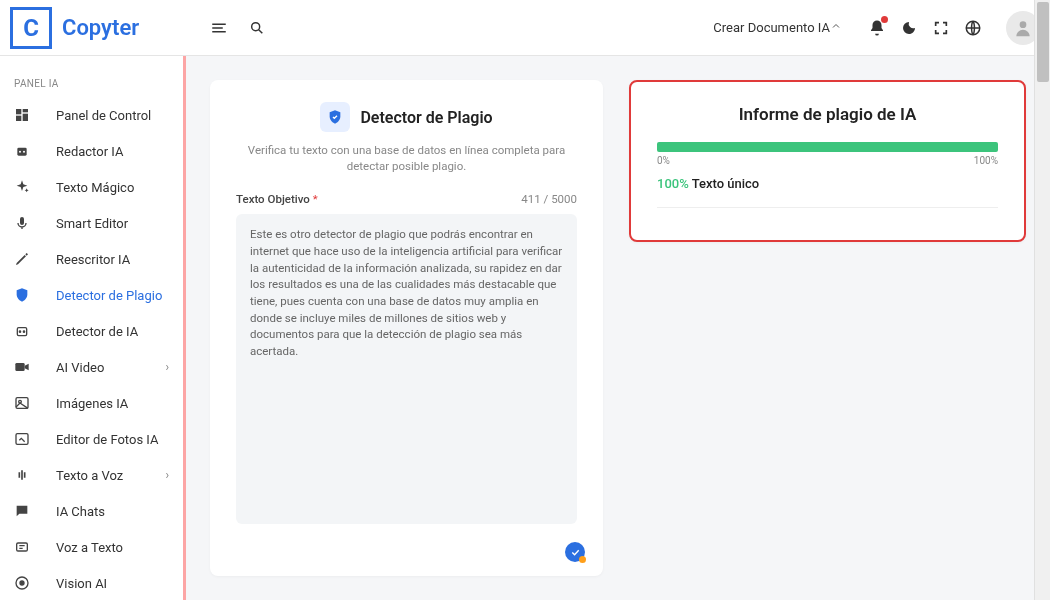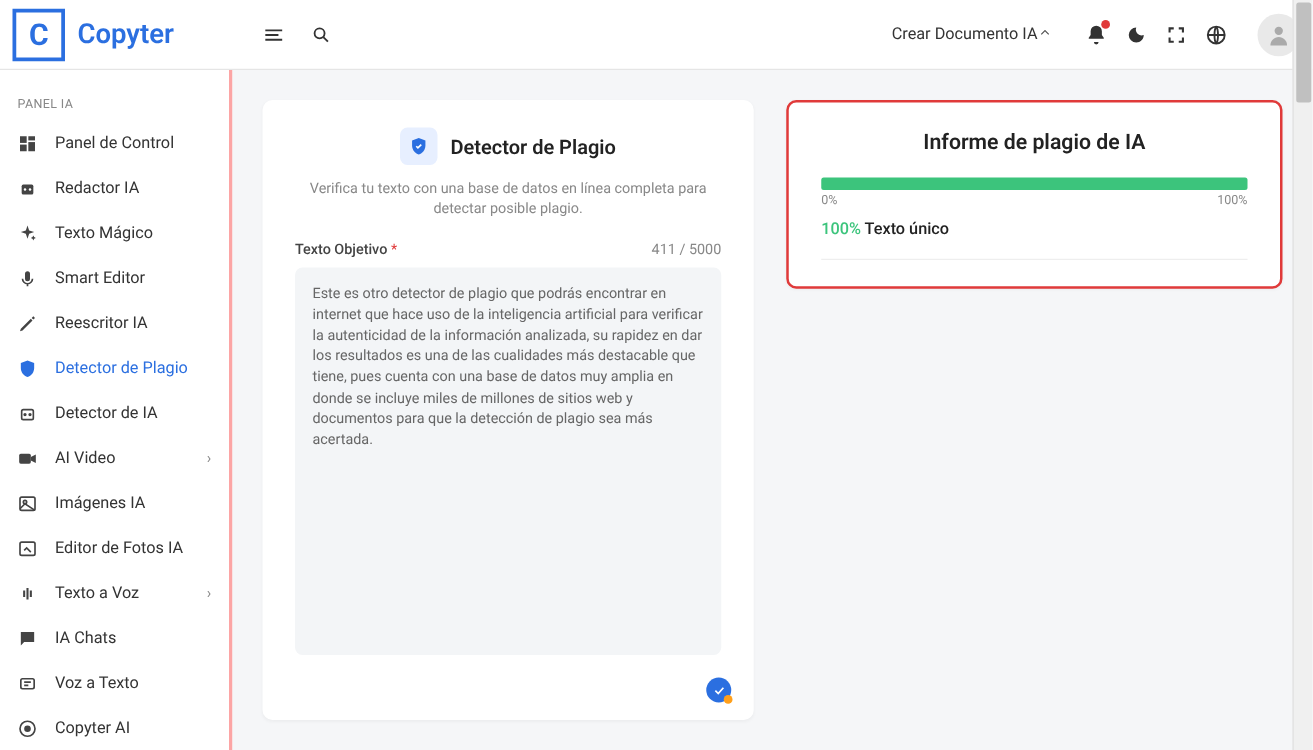--- a/index.html
+++ b/index.html
@@ -20,21 +20,21 @@
     .create-doc { display: flex; align-items: center; gap: 0; font-size: 13px; color: #333; cursor: pointer; padding-right: 12px; }
     .chev-box { color: #555; }
     .bell-wrap { position: relative; }
     .bell-dot { position: absolute; top: -3px; right: -2px; width: 7px; height: 7px; background: #e03a3a; border-radius: 50%; }
     .avatar { width: 34px; height: 34px; border-radius: 50%; background: #e9e9e9; display: flex; align-items: center; justify-content: center; color: #aaa; margin-left: 10px; }
     
     .main { flex: 1; display: flex; min-height: 0; }
     
     .sidebar { width: 186px; border-right: 3px solid #fca5a5; background: #fff; overflow-y: auto; padding-top: 14px; }
     .side-section { font-size: 10px; color: #888; padding: 8px 14px; letter-spacing: 0.3px; }
-    .side-item { display: flex; align-items: flex-start; gap: 14px; padding: 10px 14px; font-size: 13px; color: #333; cursor: pointer; position: relative; }
+    .side-item { display: flex; align-items: center; gap: 26px; padding: 10px 14px; font-size: 13px; color: #333; cursor: pointer; position: relative; }
     .side-item.active { color: #2b6fe0; }
     .side-item.active .sicon { color: #2b6fe0; }
     .sicon { width: 16px; height: 16px; color: #444; display: flex; align-items: center; justify-content: center; flex-shrink: 0; }
     .side-chev { margin-left: auto; color: #888; font-size: 12px; }
     
     .content { flex: 1; background: #f5f6f8; padding: 24px; display: flex; gap: 26px; overflow: auto; }
     
     .card { background: #fff; border-radius: 8px; box-shadow: 0 1px 3px rgba(0,0,0,0.04); }
     
     .detector-card { flex: 1; padding: 22px 26px; display: flex; flex-direction: column; max-width: 400px; position: relative; }
@@ -47,21 +47,21 @@
     .field-row { display: flex; justify-content: space-between; align-items: center; margin-top: 18px; font-size: 11.5px; }
     .field-label { color: #444; font-weight: 500; }
     .req { color: #e03a3a; }
     .counter { color: #888; text-align: right; }
     
     .ta { margin-top: 8px; background: #f3f5f7; border-radius: 6px; padding: 12px 14px; font-size: 11.5px; line-height: 1.45; color: #666; min-height: 310px; border: none; resize: none; width: 100%; font-family: inherit; }
     
     .corner-badge { position: absolute; bottom: 14px; right: 18px; width: 20px; height: 20px; border-radius: 50%; background: #2b6fe0; display: flex; align-items: center; justify-content: center; color: #fff; font-size: 11px; }
     .corner-badge::after { content: ""; position: absolute; bottom: -1px; right: -1px; width: 7px; height: 7px; background: #ff9f1a; border-radius: 50%; }
     
-    .report-card { flex: 1; padding: 22px 26px 7px; border: 2px solid #e03a3a; min-width: 360px; height: fit-content; }
+    .report-card { flex: 1; padding: 22px 26px 18px; border: 2px solid #e03a3a; min-width: 360px; height: fit-content; }
     .report-title { text-align: center; font-size: 17px; font-weight: 600; color: #222; }
     .progress { margin-top: 18px; }
     .bar { height: 10px; background: #3cc47c; border-radius: 2px; width: 100%; }
     .bar-labels { display: flex; justify-content: space-between; font-size: 10px; color: #888; margin-top: 3px; }
     .result-row { text-align: left; margin-top: 10px; font-size: 13px; font-weight: 500; }
     .result-pct { color: #3cc47c; }
     .result-txt { color: #222; }
     .divider { height: 1px; background: #eee; margin: 16px 0 14px; }
     .detail-link { font-size: 13px; font-weight: 600; color: #2b6fe0; cursor: pointer; }
     
@@ -257,21 +257,21 @@
           </span>
         <span>Voz a Texto</span>
       </div>
       <div class="side-item">
         <span class="sicon">
             <svg viewBox="0 0 24 24" width="16" height="16" fill="none" stroke="currentColor" stroke-width="2">
               <circle cx="12" cy="12" r="9"></circle>
               <circle cx="12" cy="12" r="3" fill="currentColor"></circle>
             </svg>
           </span>
-        <span>Copyter AI</span>
+        <span>Vision AI</span>
       </div>
     </div>
 
     <div class="content">
       <div class="card detector-card">
         <div class="detector-head">
           <div class="dtitle-row">
             <div class="shield-badge">
               <svg viewBox="0 0 24 24" width="16" height="16" fill="currentColor">
                   <path d="M12 2l8 3v6c0 5-3.5 9.5-8 11-4.5-1.5-8-6-8-11V5l8-3z"></path>

